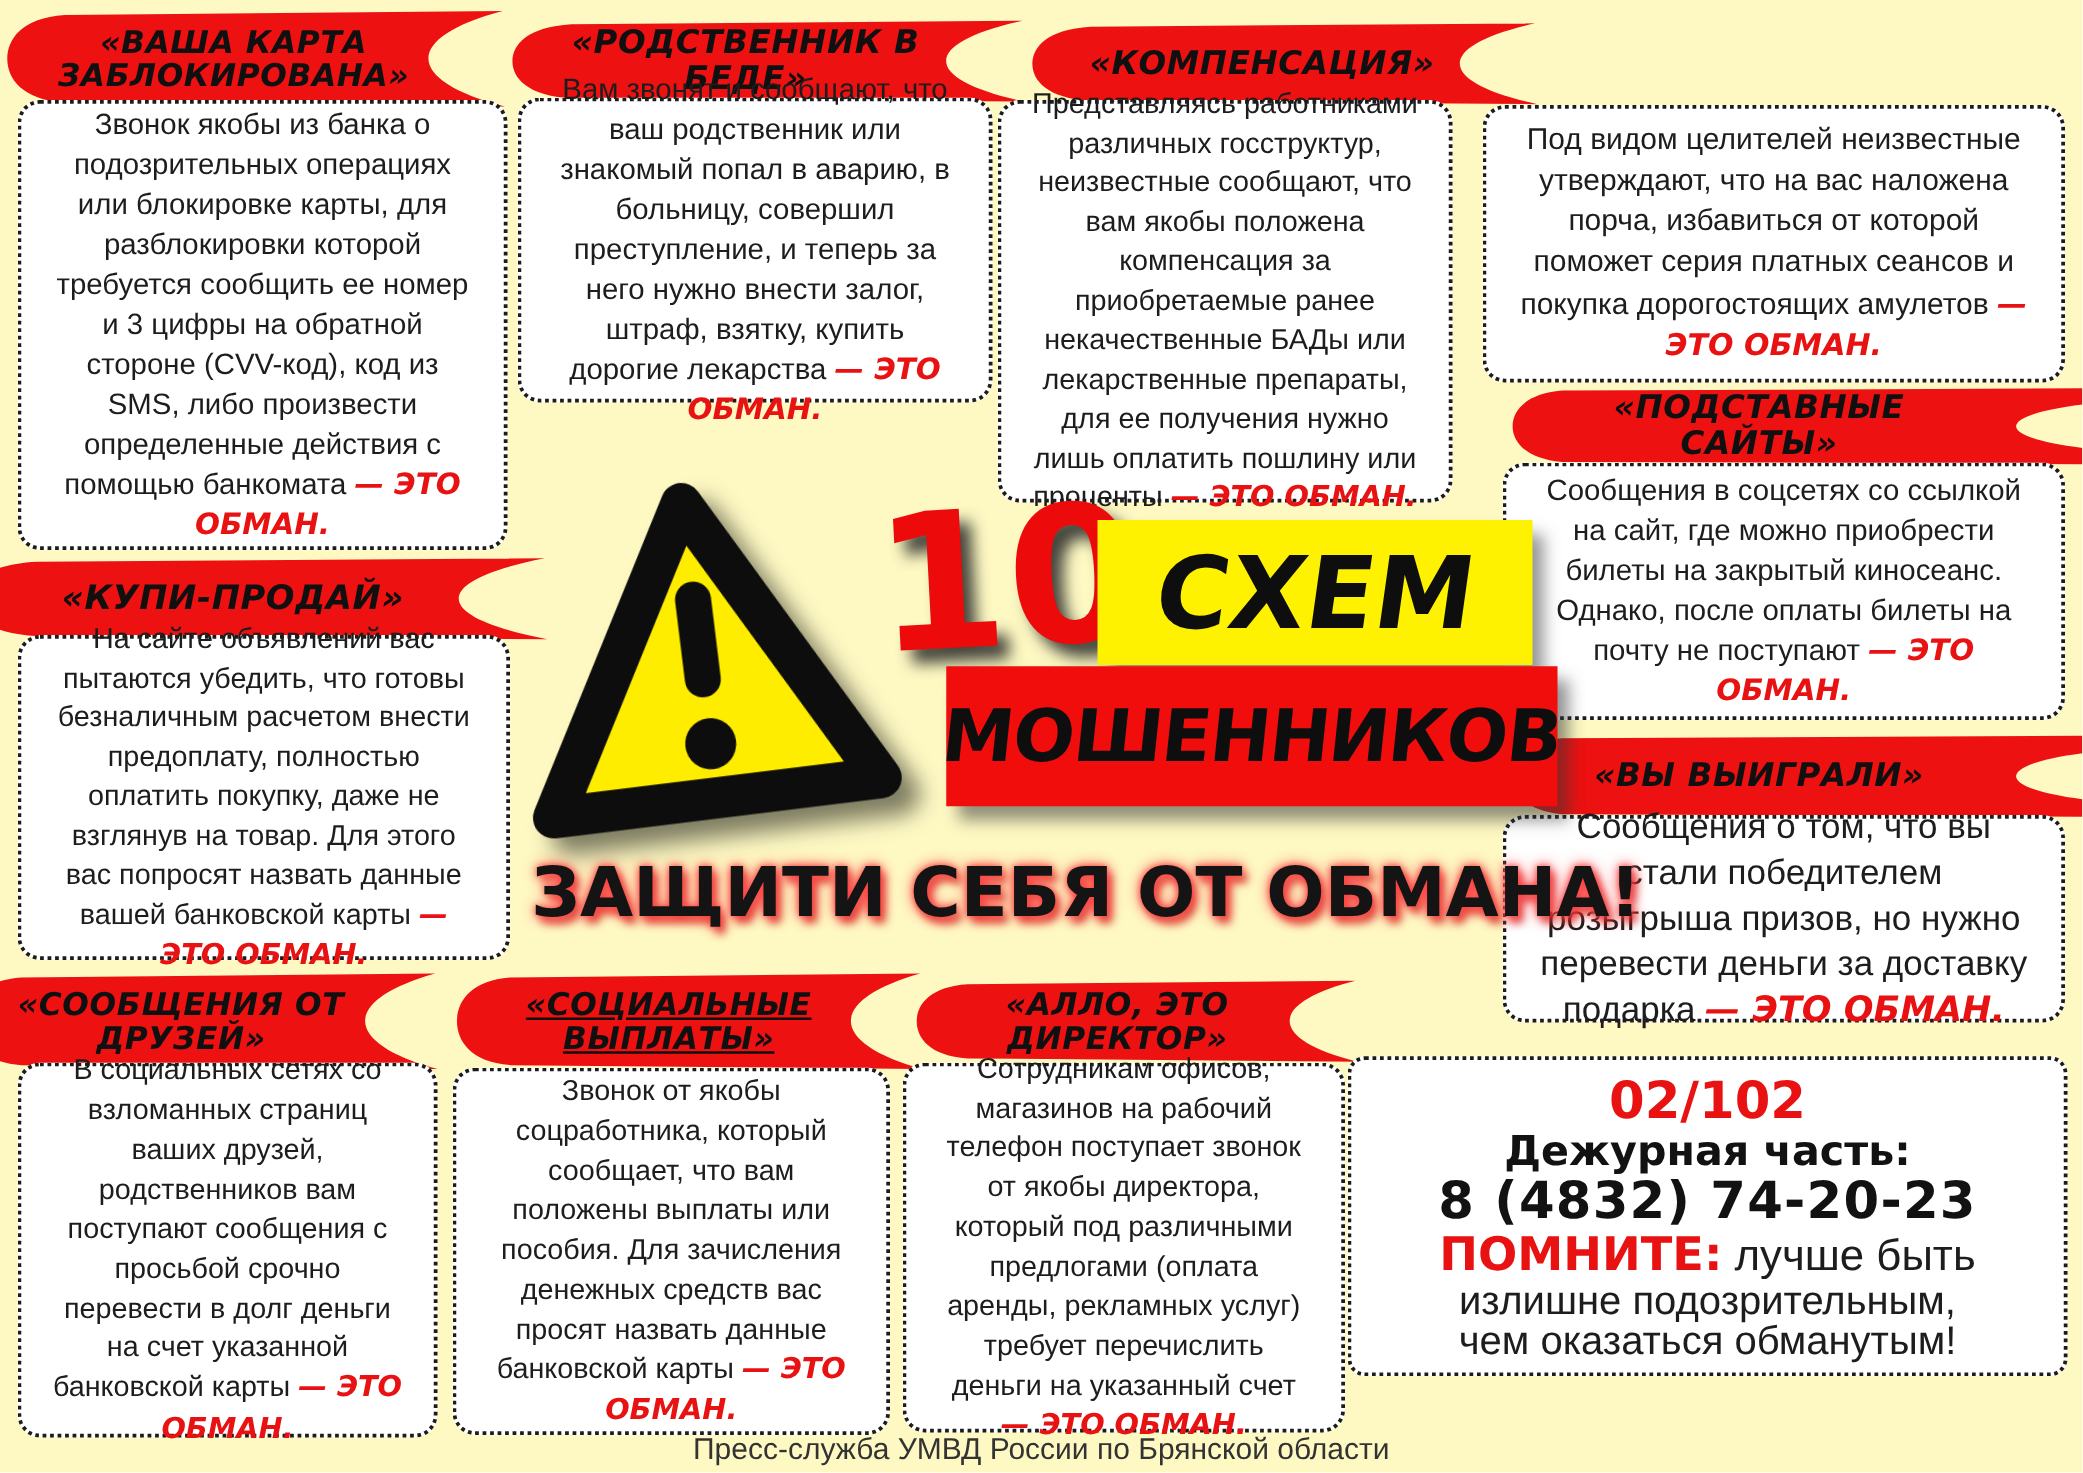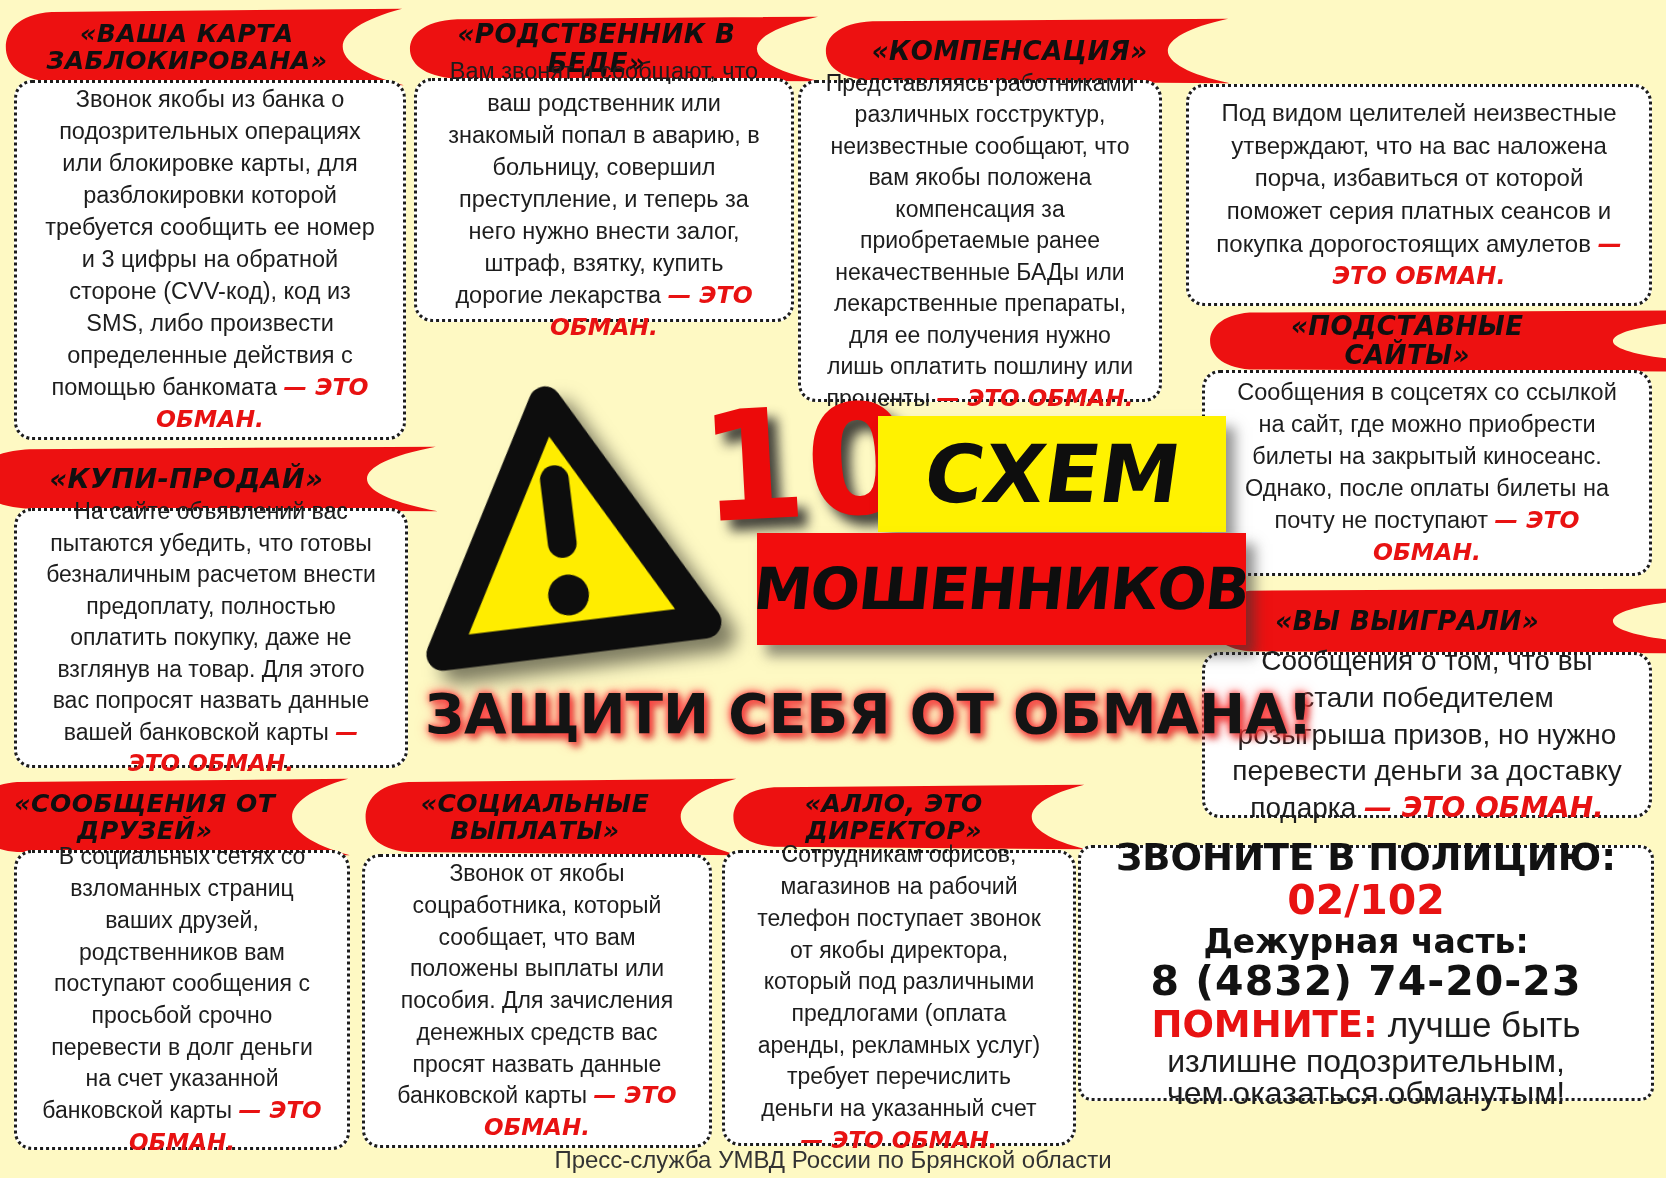--- a/index.html
+++ b/index.html
@@ -134,21 +134,21 @@
   </div>
   <div class="card-box" style="left:414px;top:78px;width:380px;height:244px;font-size:23.5px;line-height:1.36;">
     <p><span>Вам звонят и сообщают, что ваш родственник или знакомый попал в аварию, в больницу, совершил преступление, и теперь за него нужно внести залог, штраф, взятку, купить дорогие лекарства</span>
       <span class="alert">— ЭТО ОБМАН.</span></p>
   </div>
 
   <div class="ribbon" style="left:362px;top:778px;width:376px;height:78px;">
     <svg viewBox="0 0 420 100" preserveAspectRatio="none">
       <path d="M52,5 L418,1 C335,28 335,72 420,99 L52,95 C16,92 4,70 4,50 C4,30 16,8 52,5 Z" fill="#ed1111"></path>
     </svg>
-    <div class="ribbon-label" style="font-size:25px;">«СОЦИАЛЬНЫЕ ВЫПЛАТЫ»</div>
+    <div class="ribbon-label" style="font-size:25px;text-decoration:underline;">«СОЦИАЛЬНЫЕ ВЫПЛАТЫ»</div>
   </div>
   <div class="card-box" style="left:362px;top:854px;width:350px;height:294px;font-size:23px;line-height:1.38;">
     <p><span>Звонок от якобы соцработника, который сообщает, что вам положены выплаты или пособия. Для зачисления денежных средств вас просят назвать данные банковской карты</span>
       <span class="alert">— ЭТО ОБМАН.</span></p>
   </div>
 
   <div class="ribbon" style="left:822px;top:18px;width:408px;height:66px;">
     <svg viewBox="0 0 420 100" preserveAspectRatio="none">
       <path d="M52,5 L418,1 C335,28 335,72 420,99 L52,95 C16,92 4,70 4,50 C4,30 16,8 52,5 Z" fill="#ed1111"></path>
     </svg>
@@ -209,21 +209,20 @@
     <span>СХЕМ</span>
   </div>
 
   <div id="band-mosh">
     <span>МОШЕННИКОВ</span>
   </div>
 
   <div id="subtitle">ЗАЩИТИ СЕБЯ ОТ ОБМАНА!</div>
 
   <div id="police-box">
-    <div id="pol-call" class="pol-comic">ЗВОНИТЕ В ПОЛИЦИЮ:</div>
     <div id="pol-num" class="pol-comic">02/102</div>
     <div id="pol-duty" class="pol-comic">Дежурная часть:</div>
     <div id="pol-phone" class="pol-comic">8 (4832) 74-20-23</div>
     <div id="pol-remember">
       <span class="pol-label">ПОМНИТЕ:</span>
       <span>лучше быть</span>
     </div>
     <div class="pol-tight">излишне подозрительным,</div>
     <div class="pol-tight">чем оказаться обманутым!</div>
   </div>

